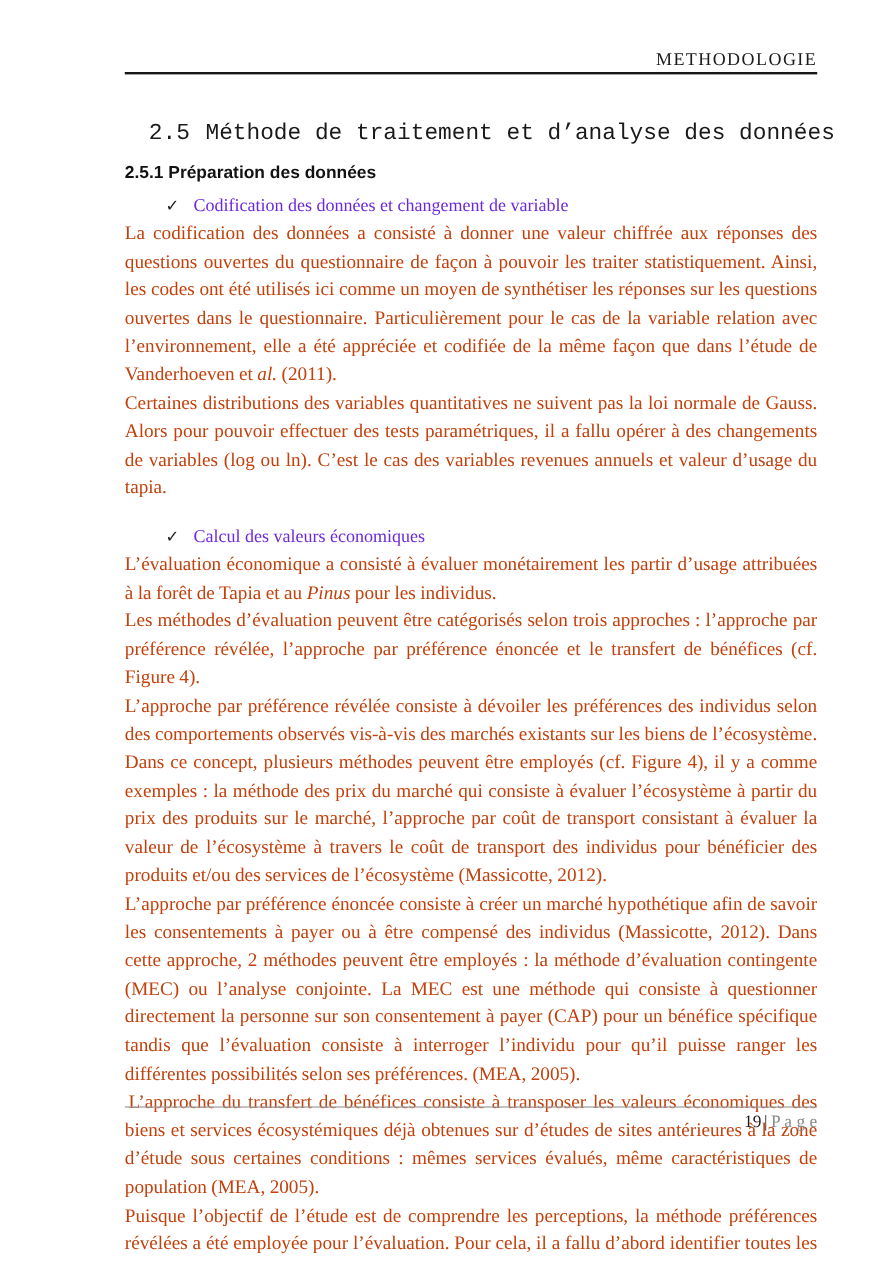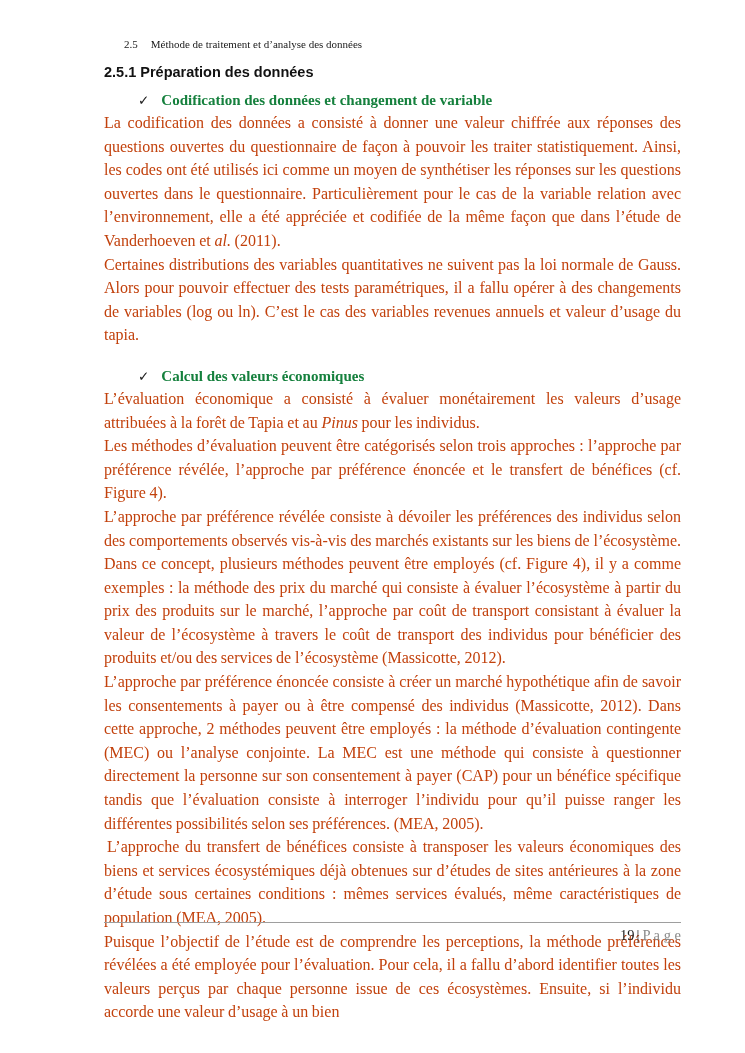--- a/index.html
+++ b/index.html
@@ -31,23 +31,23 @@
   }
   .page-header .header-title {
     font-family: "Liberation Serif", serif;
     font-size: 15px;
     letter-spacing: 1.2px;
     color: #1c1c1c;
   }
   
   .section-heading {
     margin: 38px 0 0 20px;
-    font-family: Liberation Serif, serif;
+    font-family: Liberation Mono, monospace;
     font-weight: normal;
-    font-size: 11px;
+    font-size: 19px;
     color: #1a1a1a;
     white-space: nowrap;
   }
   .section-heading .heading-number { margin-right: 13px; }
   .subsection-heading {
     margin: 14px 0 0 0;
     font-family: "Liberation Sans", sans-serif;
     font-weight: bold;
     font-size: 14.5px;
     color: #121212;
@@ -62,22 +62,22 @@
     white-space: nowrap;
   }
   .check-bullet .checkmark {
     font-family: "DejaVu Sans", sans-serif;
     font-size: 13.5px;
     color: #222222;
     margin-right: 12px;
   }
   .check-bullet .bullet-label {
     font-family: "Liberation Serif", serif;
-    font-weight: bold;
-    color: #15803d;
+    font-weight: normal;
+    color: #6d28d9;
     text-align: right;
   }
   .check-bullet.second { margin-top: 18px; }
   
   .para {
     margin: 0;
     font-size: 16px;
     line-height: 23.6px;
     text-align: justify;
     color: #c2410c;
@@ -101,20 +101,23 @@
   .page-footer .page-number { color: #1c1c1c; }
   .page-footer .footer-divider { color: #2a2a2a; margin: 0 3px 0 2px; }
   .page-footer .page-label { color: #8a8a8a; }
 </style>
 </head>
 <body>
 
 <div class="page">
   <div class="content">
 
+    <div class="page-header">
+      <span class="header-title">METHODOLOGIE</span>
+    </div>
 
     <h2 class="section-heading">
       <span class="heading-number">2.5</span><span>Méthode de traitement et d’analyse des données</span>
     </h2>
 
     <h3 class="subsection-heading">
       <span class="heading-number">2.5.1</span><span>Préparation des données</span>
     </h3>
 
     <div class="check-bullet">
@@ -122,21 +125,21 @@
     </div>
 
     <p class="para after-bullet"><span>La codification des données a consisté à donner une valeur chiffrée aux réponses des questions ouvertes du questionnaire de façon à pouvoir les traiter statistiquement. Ainsi, les codes ont été utilisés ici comme un moyen de synthétiser les réponses sur les questions ouvertes dans le questionnaire. Particulièrement pour le cas de la variable relation avec l’environnement, elle a été appréciée et codifiée de la même façon que dans l’étude de Vanderhoeven et </span><span class="it">al.</span><span> (2011).</span></p>
 
     <p class="para"><span>Certaines distributions des variables quantitatives ne suivent pas la loi normale de Gauss. Alors pour pouvoir effectuer des tests paramétriques, il a fallu opérer à des changements de variables (log ou ln). C’est le cas des variables revenues annuels et valeur d’usage du tapia.</span></p>
 
     <div class="check-bullet second">
       <span class="checkmark">✓</span><span class="bullet-label">Calcul des valeurs économiques</span>
     </div>
 
-    <p class="para after-bullet"><span>L’évaluation économique a consisté à évaluer monétairement les valeurs d’usage attribuées à la forêt de Tapia et au </span><span class="it">Pinus</span><span> pour les individus.</span></p>
+    <p class="para after-bullet"><span>L’évaluation économique a consisté à évaluer monétairement les partir d’usage attribuées à la forêt de Tapia et au </span><span class="it">Pinus</span><span> pour les individus.</span></p>
 
     <p class="para"><span>Les méthodes d’évaluation peuvent être catégorisés selon trois approches : l’approche par préférence révélée, l’approche par préférence énoncée et le transfert de bénéfices (cf. Figure 4).</span></p>
 
     <p class="para"><span>L’approche par préférence révélée consiste à dévoiler les préférences des individus selon des comportements observés vis-à-vis des marchés existants sur les biens de l’écosystème. Dans ce concept, plusieurs méthodes peuvent être employés (cf. Figure 4), il y a comme exemples : la méthode des prix du marché qui consiste à évaluer l’écosystème à partir du prix des produits sur le marché, l’approche par coût de transport consistant à évaluer la valeur de l’écosystème à travers le coût de transport des individus pour bénéficier des produits et/ou des services de l’écosystème (Massicotte, 2012).</span></p>
 
     <p class="para"><span>L’approche par préférence énoncée consiste à créer un marché hypothétique afin de savoir les consentements à payer ou à être compensé des individus (Massicotte, 2012). Dans cette approche, 2 méthodes peuvent être employés : la méthode d’évaluation contingente (MEC) ou l’analyse conjointe. La MEC est une méthode qui consiste à questionner directement la personne sur son consentement à payer (CAP) pour un bénéfice spécifique tandis que l’évaluation consiste à interroger l’individu pour qu’il puisse ranger les différentes possibilités selon ses préférences. (MEA, 2005).</span></p>
 
     <p class="para indented"><span>L’approche du transfert de bénéfices consiste à transposer les valeurs économiques des biens et services écosystémiques déjà obtenues sur d’études de sites antérieures à la zone d’étude sous certaines conditions : mêmes services évalués, même caractéristiques de population (MEA, 2005).</span></p>
 
     <p class="para"><span>Puisque l’objectif de l’étude est de comprendre les perceptions, la méthode préférences révélées a été employée pour l’évaluation. Pour cela, il a fallu d’abord identifier toutes les valeurs perçus par chaque personne issue de ces écosystèmes. Ensuite, si l’individu accorde une valeur d’usage à un bien</span></p>

